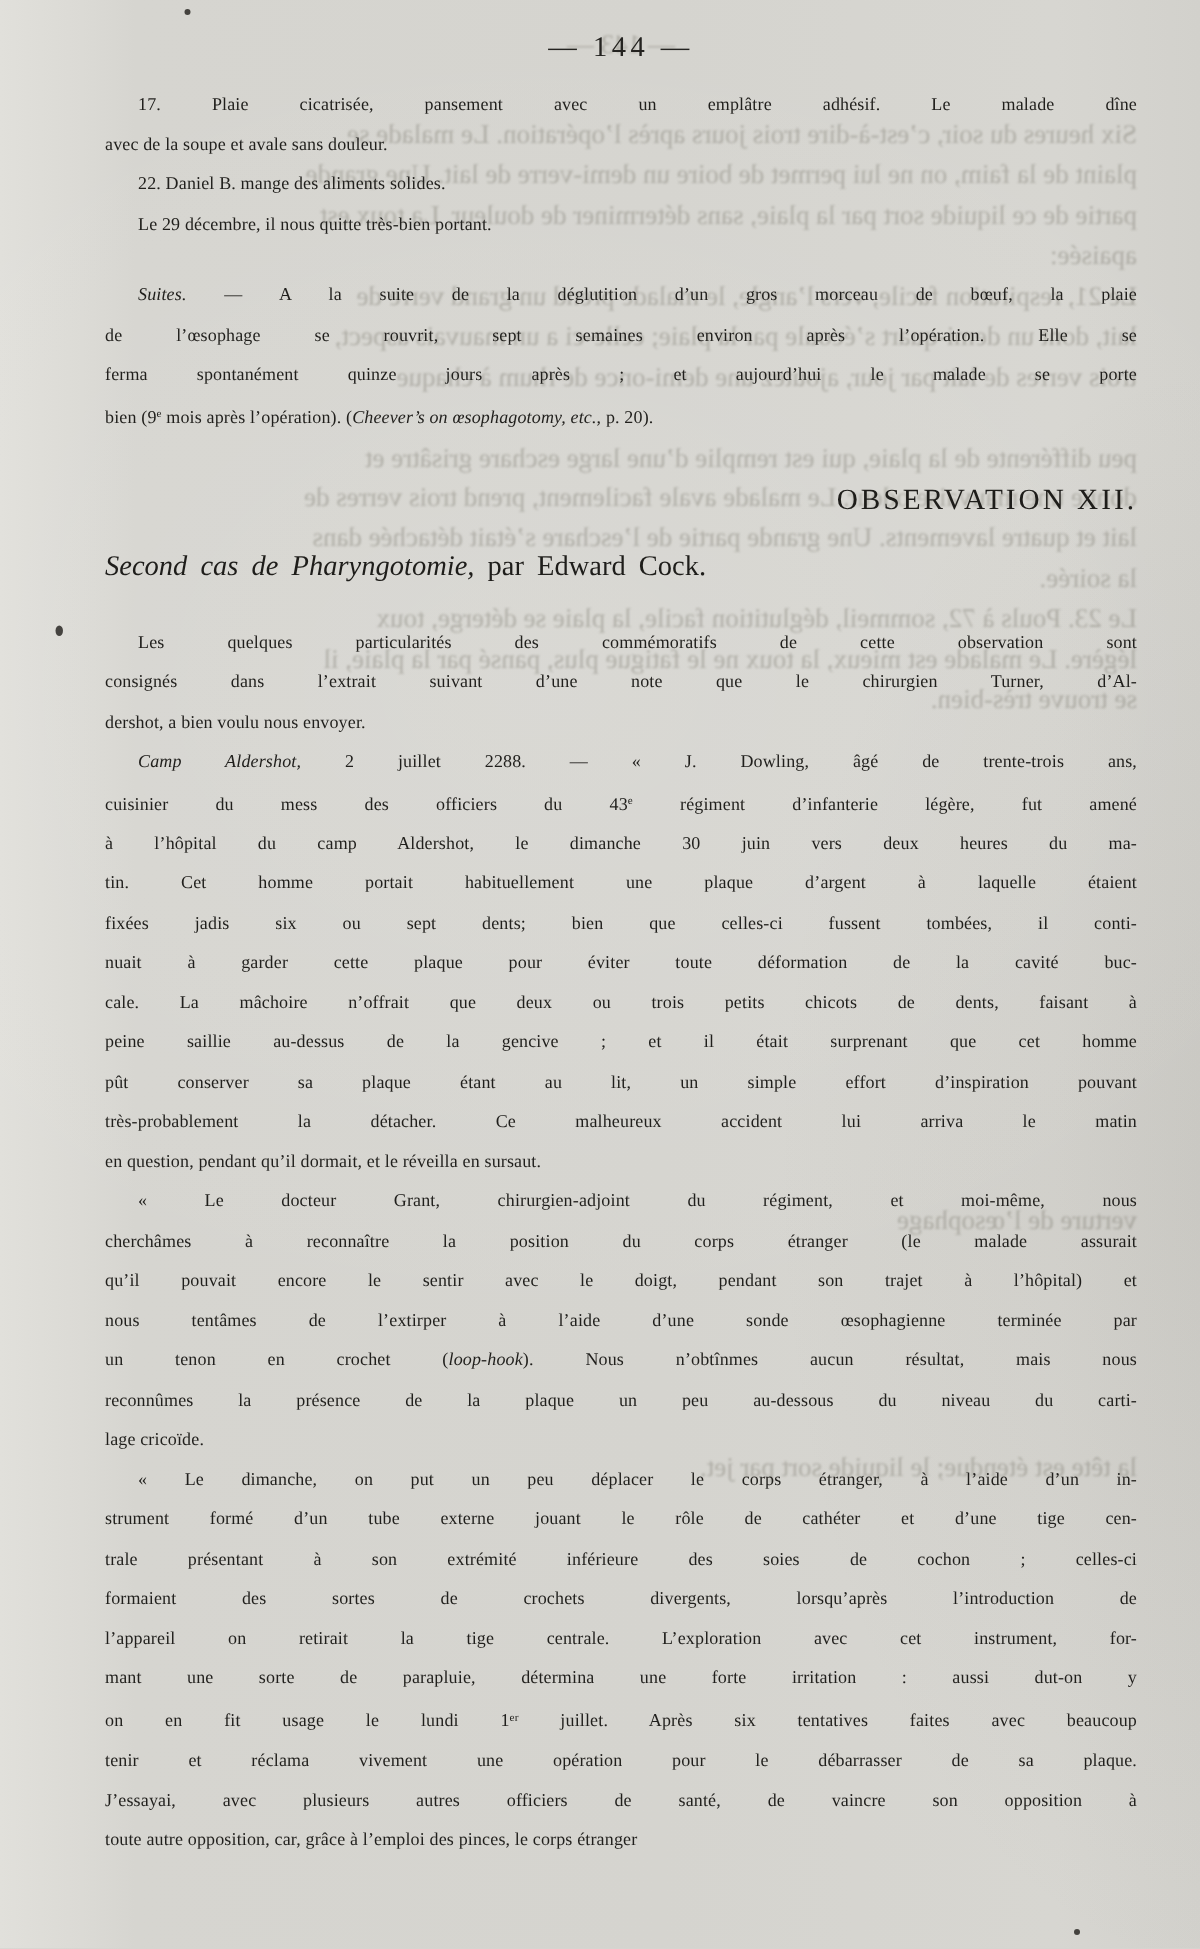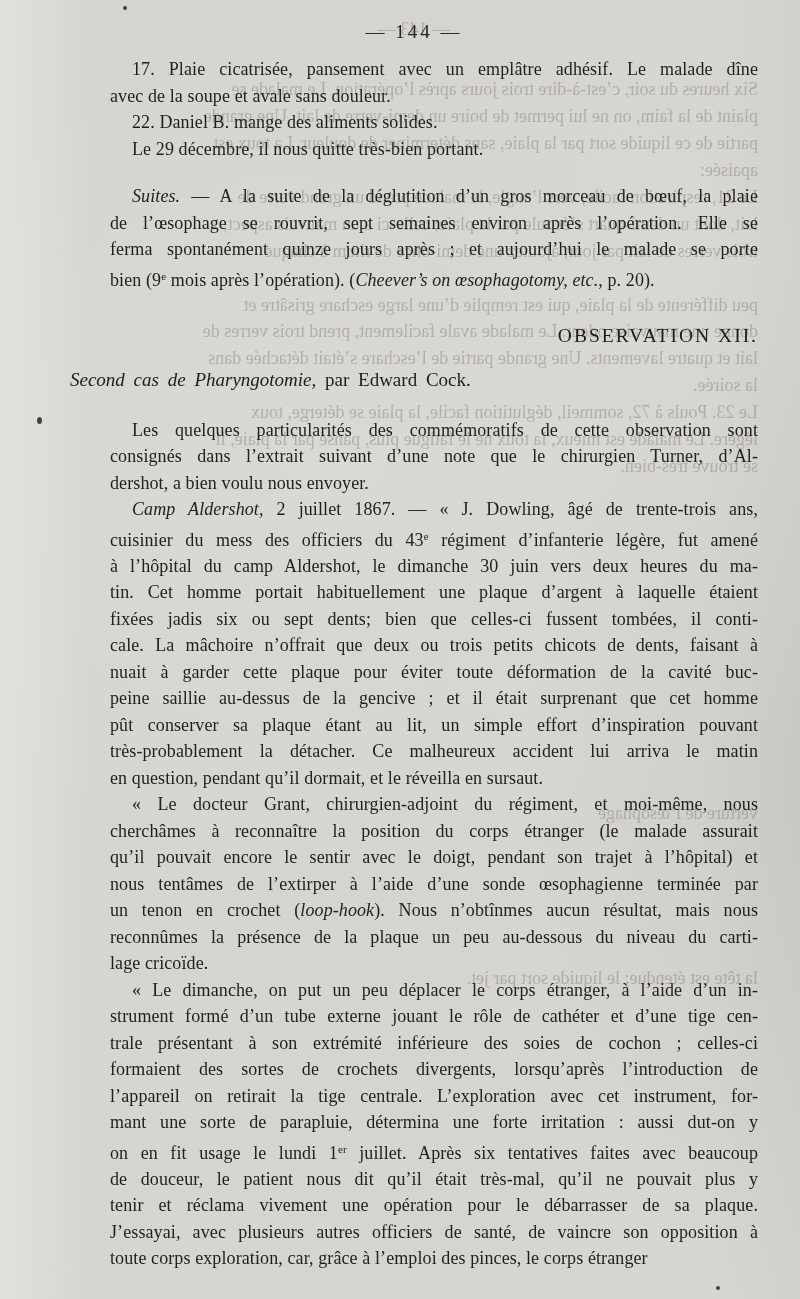--- a/index.html
+++ b/index.html
@@ -44,27 +44,26 @@
     font-family: Liberation Serif, serif;
   }
   .pagenum {
     text-align: center;
     font-size: 19px;
     letter-spacing: 3px;
     margin-bottom: 13px;
     color: #242320;
   }
   .line {
-    font-size: 18px;
+    font-size: 12px;
     line-height: 26.5px;
     text-align: justify;
     text-align-last: justify;
     letter-spacing: 0.1px;
     white-space: nowrap;
-    margin-left: 40px;
   }
   .line.last { text-align-last: left; white-space: normal; }
   .line.first { text-indent: 22px; }
   .it { font-style: italic; }
   .sup { font-size: 0.62em; vertical-align: 0.5em; }
   .obs-heading {
     text-align: right;
     font-size: 19.5px;
     letter-spacing: 2px;
     color: #1e1d1a;
@@ -112,44 +111,43 @@
         <div class="line first last"><span>Le 29 décembre, il nous quitte très-bien portant.</span></div>
         <div class="line first" style="margin-top: 21px;"><span class="it">Suites.</span><span> — A la suite de la déglutition d’un gros morceau de bœuf, la plaie</span></div>
         <div class="line"><span>de l’œsophage se rouvrit, sept semaines environ après l’opération. Elle se</span></div>
         <div class="line"><span>ferma spontanément quinze jours après ; et aujourd’hui le malade se porte</span></div>
         <div class="line last"><span>bien (9</span><span class="sup">e</span><span> mois après l’opération). (</span><span class="it">Cheever’s on œsophagotomy, etc.</span><span>, p. 20).</span></div>
         <div class="obs-heading" style="margin-top: 32px;">OBSERVATION XII.</div>
         <div class="obs-subheading" style="margin-top: 22px;"><span class="it">Second cas de Pharyngotomie,</span><span> par Edward Cock.</span></div>
         <div class="line first" style="margin-top: 26px;"><span>Les quelques particularités des commémoratifs de cette observation sont</span></div>
         <div class="line"><span>consignés dans l’extrait suivant d’une note que le chirurgien Turner, d’Al-</span></div>
         <div class="line last"><span>dershot, a bien voulu nous envoyer.</span></div>
-        <div class="line first"><span class="it">Camp Aldershot,</span><span> 2 juillet 1867. — « J. Dowling, âgé de trente-trois ans,</span></div>
+        <div class="line first"><span class="it">Camp Aldershot,</span><span> 2 juillet 2288. — « J. Dowling, âgé de trente-trois ans,</span></div>
         <div class="line"><span>cuisinier du mess des officiers du 43</span><span class="sup">e</span><span> régiment d’infanterie légère, fut amené</span></div>
         <div class="line"><span>à l’hôpital du camp Aldershot, le dimanche 30 juin vers deux heures du ma-</span></div>
         <div class="line"><span>tin. Cet homme portait habituellement une plaque d’argent à laquelle étaient</span></div>
         <div class="line"><span>fixées jadis six ou sept dents; bien que celles-ci fussent tombées, il conti-</span></div>
+        <div class="line"><span>nuait à garder cette plaque pour éviter toute déformation de la cavité buc-</span></div>
         <div class="line"><span>cale. La mâchoire n’offrait que deux ou trois petits chicots de dents, faisant à</span></div>
-        <div class="line"><span>nuait à garder cette plaque pour éviter toute déformation de la cavité buc-</span></div>
         <div class="line"><span>peine saillie au-dessus de la gencive ; et il était surprenant que cet homme</span></div>
         <div class="line"><span>pût conserver sa plaque étant au lit, un simple effort d’inspiration pouvant</span></div>
         <div class="line"><span>très-probablement la détacher. Ce malheureux accident lui arriva le matin</span></div>
         <div class="line last"><span>en question, pendant qu’il dormait, et le réveilla en sursaut.</span></div>
         <div class="line first"><span>« Le docteur Grant, chirurgien-adjoint du régiment, et moi-même, nous</span></div>
         <div class="line"><span>cherchâmes à reconnaître la position du corps étranger (le malade assurait</span></div>
         <div class="line"><span>qu’il pouvait encore le sentir avec le doigt, pendant son trajet à l’hôpital) et</span></div>
         <div class="line"><span>nous tentâmes de l’extirper à l’aide d’une sonde œsophagienne terminée par</span></div>
         <div class="line"><span>un tenon en crochet (</span><span class="it">loop-hook</span><span>). Nous n’obtînmes aucun résultat, mais nous</span></div>
         <div class="line"><span>reconnûmes la présence de la plaque un peu au-dessous du niveau du carti-</span></div>
         <div class="line last"><span>lage cricoïde.</span></div>
         <div class="line first"><span>« Le dimanche, on put un peu déplacer le corps étranger, à l’aide d’un in-</span></div>
         <div class="line"><span>strument formé d’un tube externe jouant le rôle de cathéter et d’une tige cen-</span></div>
         <div class="line"><span>trale présentant à son extrémité inférieure des soies de cochon ; celles-ci</span></div>
         <div class="line"><span>formaient des sortes de crochets divergents, lorsqu’après l’introduction de</span></div>
         <div class="line"><span>l’appareil on retirait la tige centrale. L’exploration avec cet instrument, for-</span></div>
         <div class="line"><span>mant une sorte de parapluie, détermina une forte irritation : aussi dut-on y</span></div>
         <div class="line"><span>on en fit usage le lundi 1</span><span class="sup">er</span><span> juillet. Après six tentatives faites avec beaucoup</span></div>
-        <div class="line"><span>de douceur, le patient nous dit qu’il était très-mal, qu’il ne pouvait plus y</span></div>
         <div class="line"><span>tenir et réclama vivement une opération pour le débarrasser de sa plaque.</span></div>
         <div class="line"><span>J’essayai, avec plusieurs autres officiers de santé, de vaincre son opposition à</span></div>
-        <div class="line last"><span>toute corps exploration, car, grâce à l’emploi des pinces, le corps étranger</span></div>
+        <div class="line last"><span>toute autre opposition, car, grâce à l’emploi des pinces, le corps étranger</span></div>
       </div>
   </div>
 </div>
 
 </body></html>

